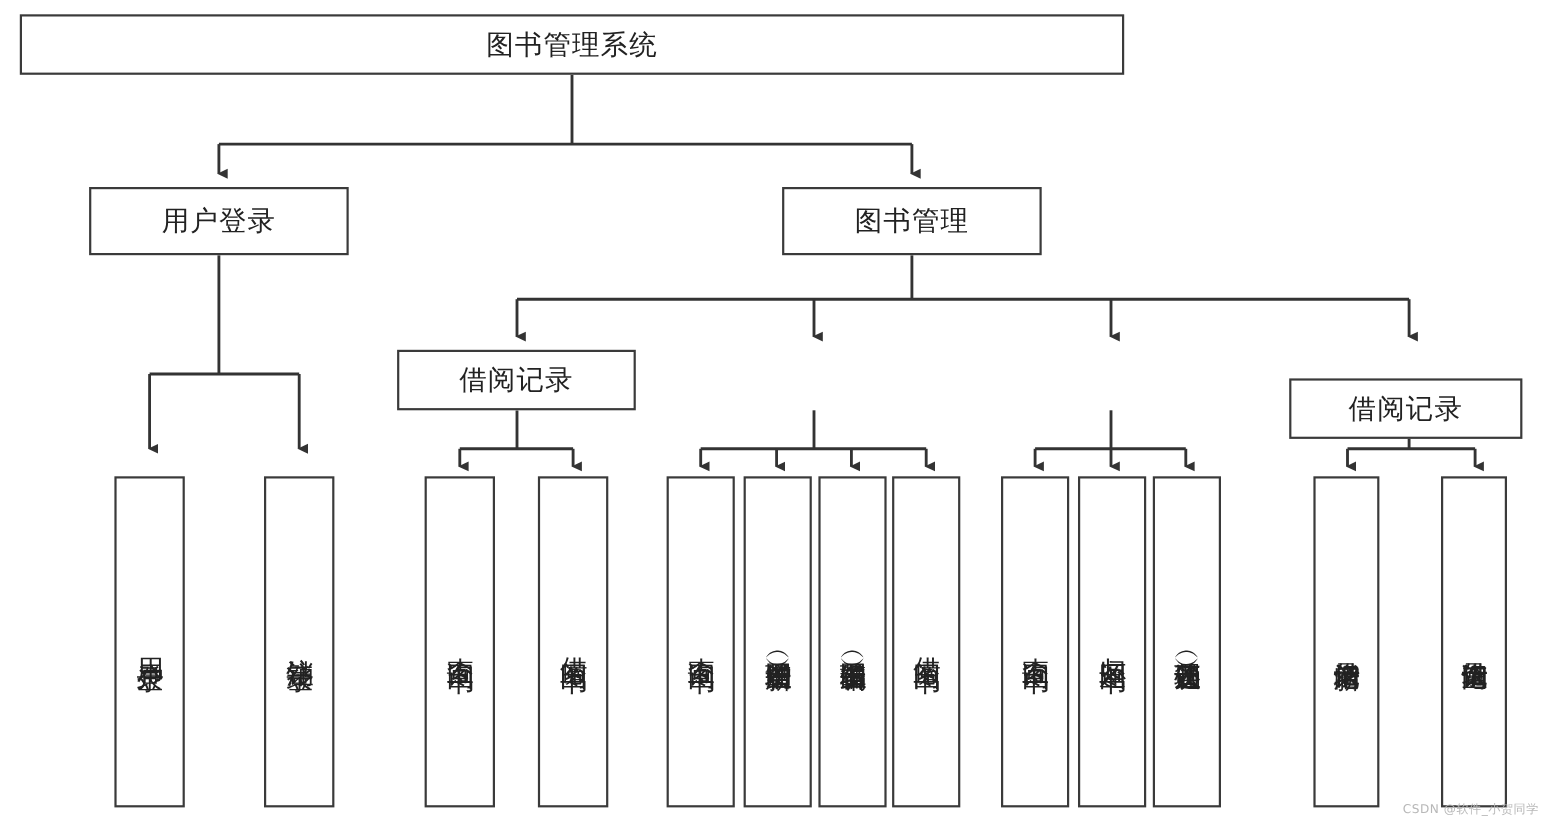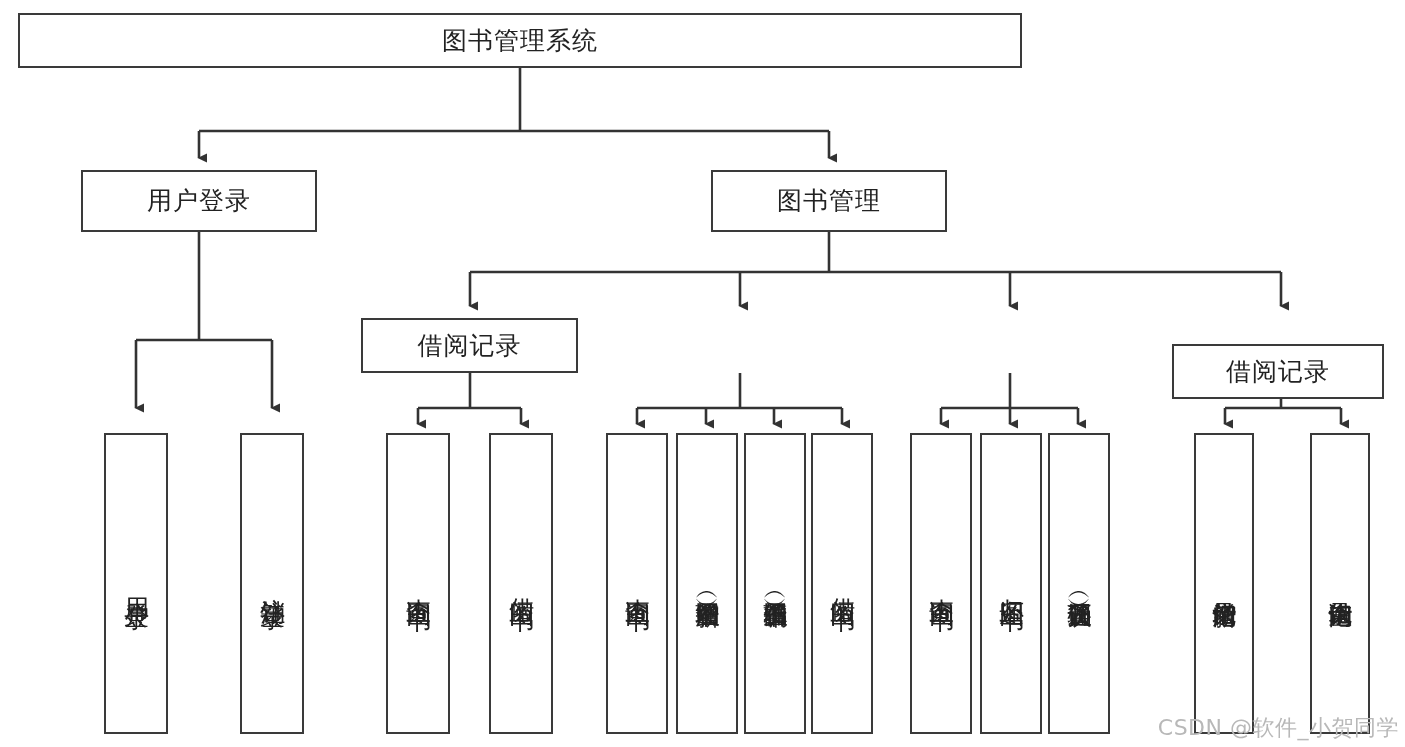--- a/index.html
+++ b/index.html
@@ -52,21 +52,21 @@
     letter-spacing: 0px;
     font-size: 24px;
   }
   .root {
     font-size: 25px;
   }
   .watermark {
     position: absolute;
     right: 6px;
     bottom: 4px;
-    font-size: 22px;
+    font-size: 11px;
     color: #b8b8b8;
     letter-spacing: 0.5px;
     z-index: 5;
     white-space: nowrap;
   }
 </style>
 </head>
 <body>
 
 <div id="canvas">

